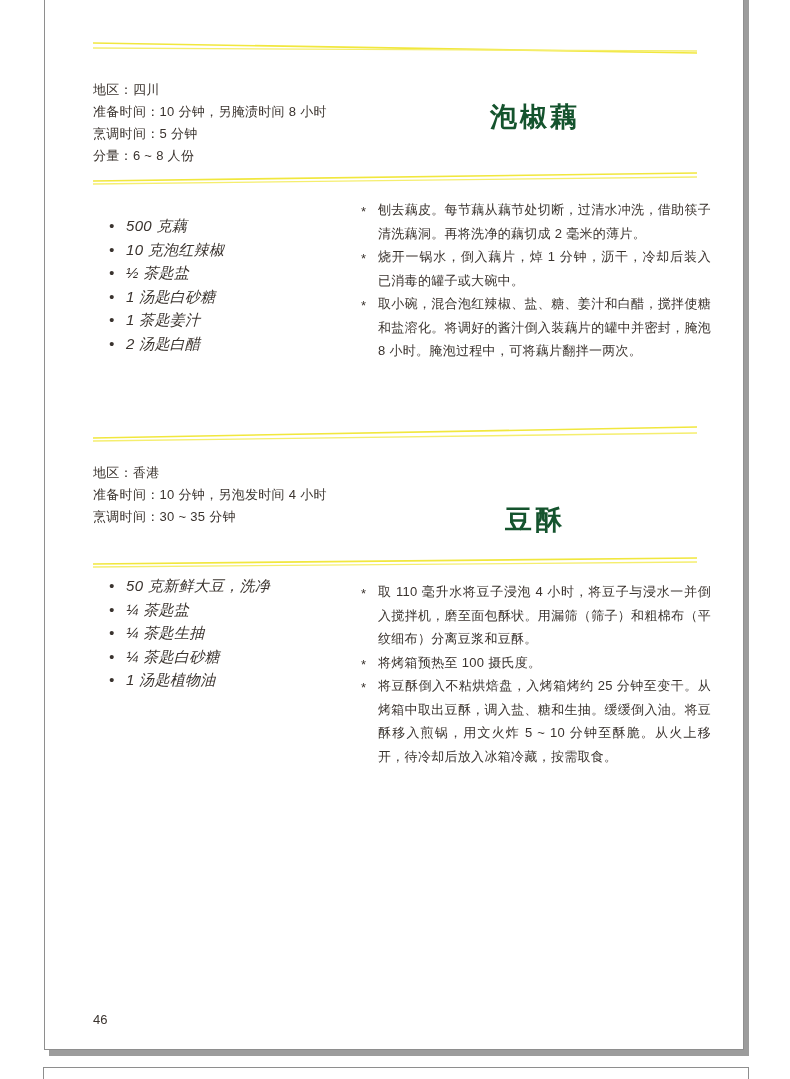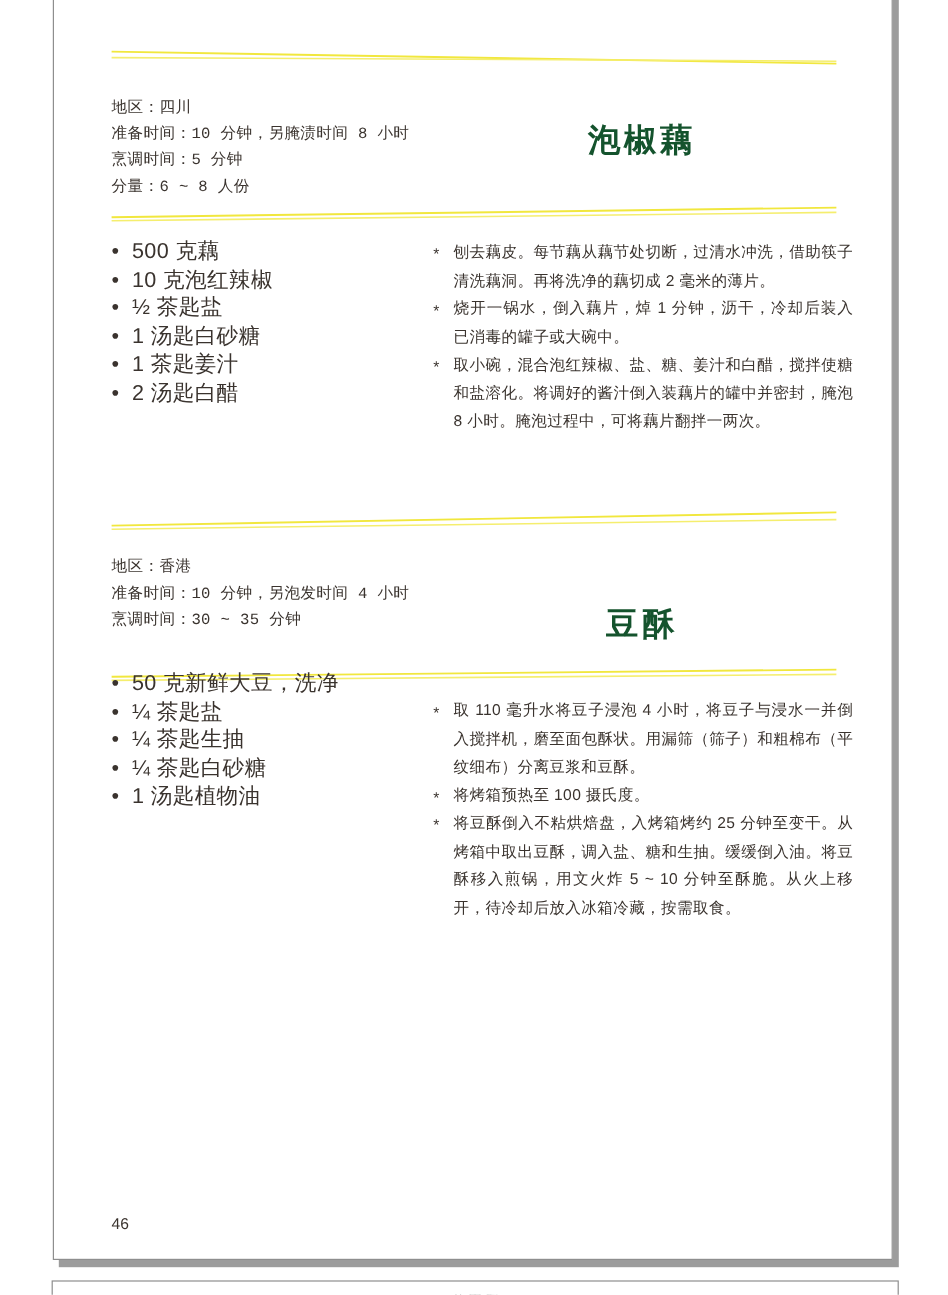--- a/index.html
+++ b/index.html
@@ -36,39 +36,40 @@
     position: absolute;
     width: 604px;
     height: 16px;
     overflow: visible;
   }
   .meta {
     position: absolute;
     font-size: 13px;
     letter-spacing: 0.3px;
   }
-  .meta div { line-height: 22px; font-family: Liberation Mono, monospace; }
+  .meta div { line-height: 22px; }
   .title {
     position: absolute;
     width: 350px;
     margin: 0;
     text-align: center;
     font-size: 27px;
     font-weight: bold;
     letter-spacing: 3px;
     color: #14532d;
   }
   ul.ingredients {
     position: absolute;
-    margin: 0;
+    margin: 16px;
     padding: 0;
     list-style: none;
-    font-size: 18px;
+    font-size: 15px;
     width: 260px;
     letter-spacing: 0.3px;
+    font-style: italic;
   }
   ul.ingredients li {
     position: relative;
     line-height: 23.5px;
     padding-left: 17px;
   }
   ul.ingredients li::before {
     content: "\2022";
     position: absolute;
     left: 0;

